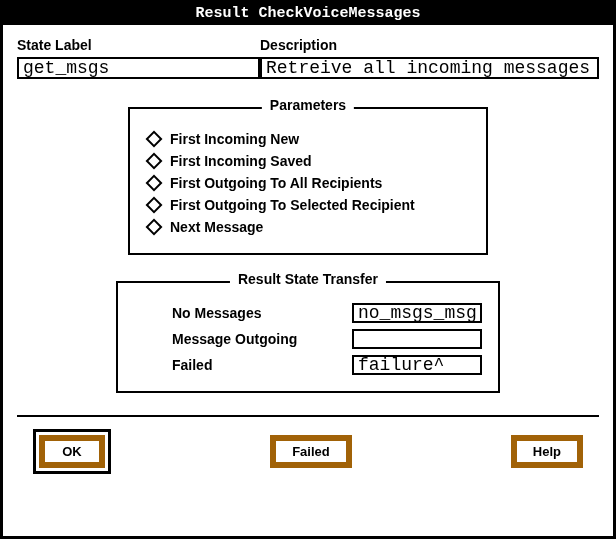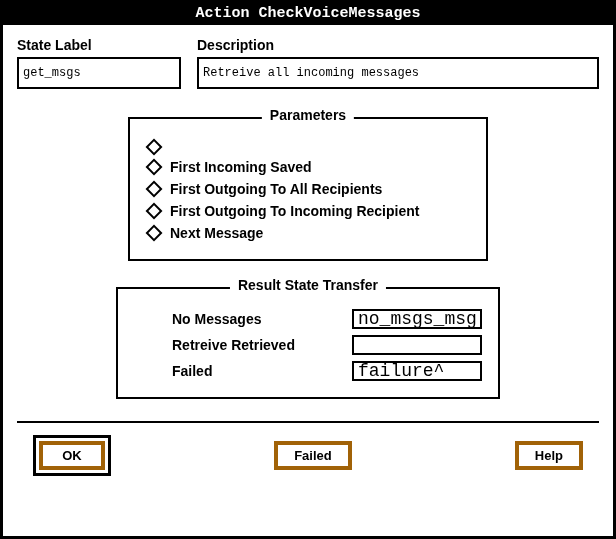--- a/index.html
+++ b/index.html
@@ -27,40 +27,39 @@
       font-size: 15px;
       line-height: 22px;
       font-weight: bold;
     }
     .content {
       position: relative;
       padding: 12px 14px 0 14px;
     }
     .top-row {
       display: flex;
-      gap: 16px;
       justify-content: flex-end;
     }
     .field-group {
       display: flex;
       flex-direction: column;
     }
     .field-group.state { flex: 0 0 150px; }
     .field-group.desc { flex: 1; }
     .field-label {
       font-weight: bold;
       font-size: 14px;
       margin-bottom: 4px;
     }
     .text-input {
       border: 2px solid #000;
       background: #fff;
       font-family: "Courier New", monospace;
-      font-size: 12px;
-      height: 32px;
+      font-size: 18px;
+      height: 22px;
       padding: 1px 4px;
       outline: none;
     }
     .text-input.small {
       font-family: "Courier New", monospace;
       font-size: 18px;
       height: 20px;
       padding: 0 4px;
       width: 130px;
     }
@@ -125,21 +124,21 @@
       margin: 22px 0 0 0;
       width: 100%;
     }
     .button-bar {
       display: flex;
       justify-content: space-between;
       align-items: center;
       padding: 12px 16px 0 16px;
     }
     .btn {
-      border: 4px solid #a16207;
+      border: 6px solid #a16207;
       background: #fff;
       font-weight: bold;
       font-size: 13px;
       padding: 3px 16px;
       cursor: pointer;
       min-width: 66px;
       text-align: center;
       font-family: inherit;
     }
     .btn.default {
@@ -152,69 +151,70 @@
     }
     .caret-char {
       font-family: "Courier New", monospace;
     }
   </style>
 </head>
 <body>
 
 <div class="window">
   <div class="titlebar">
-    <span>Action CheckVoiceMessages</span>
+    <span>Result CheckVoiceMessages</span>
   </div>
 
   <div class="content">
 
     <div class="top-row">
       <div class="field-group state">
         <div class="field-label">State Label</div>
         <input class="text-input" type="text" value="get_msgs" style="">
       </div>
       <div class="field-group desc">
         <div class="field-label">Description</div>
         <input class="text-input" type="text" value="Retreive all incoming messages" style="">
       </div>
     </div>
 
     <div class="group-box params">
       <div class="group-title">Parameters</div>
 
       <div class="radio-row">
         <span class="diamond"></span>
+        <span class="radio-label">First Incoming New</span>
       </div>
       <div class="radio-row">
         <span class="diamond"></span>
         <span class="radio-label">First Incoming Saved</span>
       </div>
       <div class="radio-row">
         <span class="diamond"></span>
         <span class="radio-label">First Outgoing To All Recipients</span>
       </div>
       <div class="radio-row">
         <span class="diamond"></span>
-        <span class="radio-label">First Outgoing To Incoming Recipient</span>
+        <span class="radio-label">First Outgoing To Selected Recipient</span>
       </div>
       <div class="radio-row">
         <span class="diamond"></span>
         <span class="radio-label">Next Message</span>
       </div>
     </div>
 
     <div class="group-box result">
       <div class="group-title">Result State Transfer</div>
 
       <div class="result-row">
         <span class="result-label">No Messages</span>
         <input class="text-input small" type="text" value="no_msgs_msg" style="">
       </div>
       <div class="result-row">
-        <span class="result-label">Retreive Retrieved</span>
+        <span class="result-label">Message Outgoing</span>
         <input class="text-input small" type="text" value="" style="">
       </div>
       <div class="result-row">
         <span class="result-label">Failed</span>
         <input class="text-input small caret-char" type="text" value="failure^" style="">
       </div>
     </div>
 
     <hr class="divider">
 

